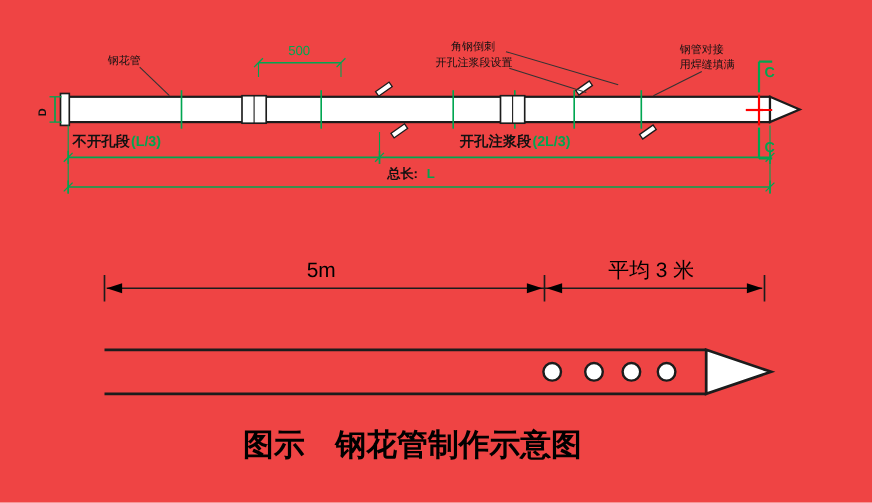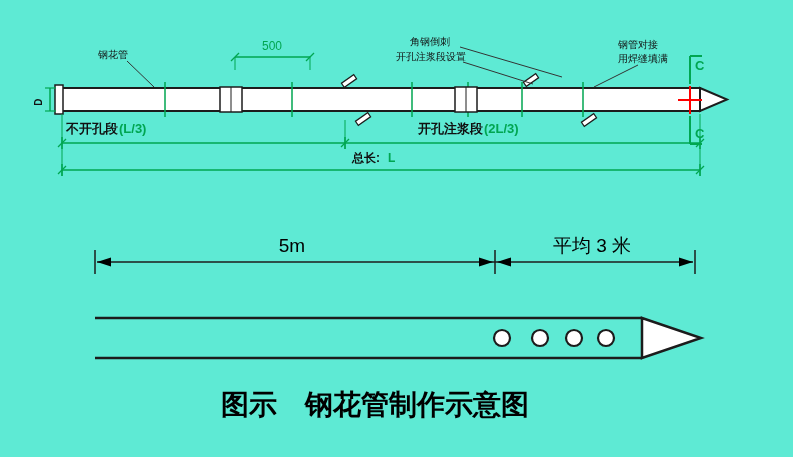--- a/index.html
+++ b/index.html
@@ -1,16 +1,16 @@
 <!DOCTYPE html>
 <html><head>
 <meta charset="utf-8">
 <style>
   html,body{margin:0;padding:0;background:#ffffff;}
-  #stage{position:relative;width:793px;height:457px;background:#5eead4;overflow:hidden;
+  #stage{position:relative;width:793px;height:457px;background:#ef4444;overflow:hidden;
          font-family:"Liberation Sans",sans-serif;}
   svg text{font-family:"Liberation Sans",sans-serif;}
   .t-small{font-size:10px;fill:#111;}
   .t-small-strong{font-size:10px;fill:#111;font-weight:bold;}
   .t-dim500{font-size:12px;fill:#00a651;}
   .t-seg{font-size:13px;font-weight:bold;fill:#111;}
   .t-seg-green{font-size:13px;font-weight:bold;fill:#00a651;}
   .t-total{font-size:12px;font-weight:bold;fill:#111;}
   .t-total-green{font-size:12px;font-weight:bold;fill:#00a651;}
   .t-c{font-size:13px;font-weight:bold;fill:#00a651;}

